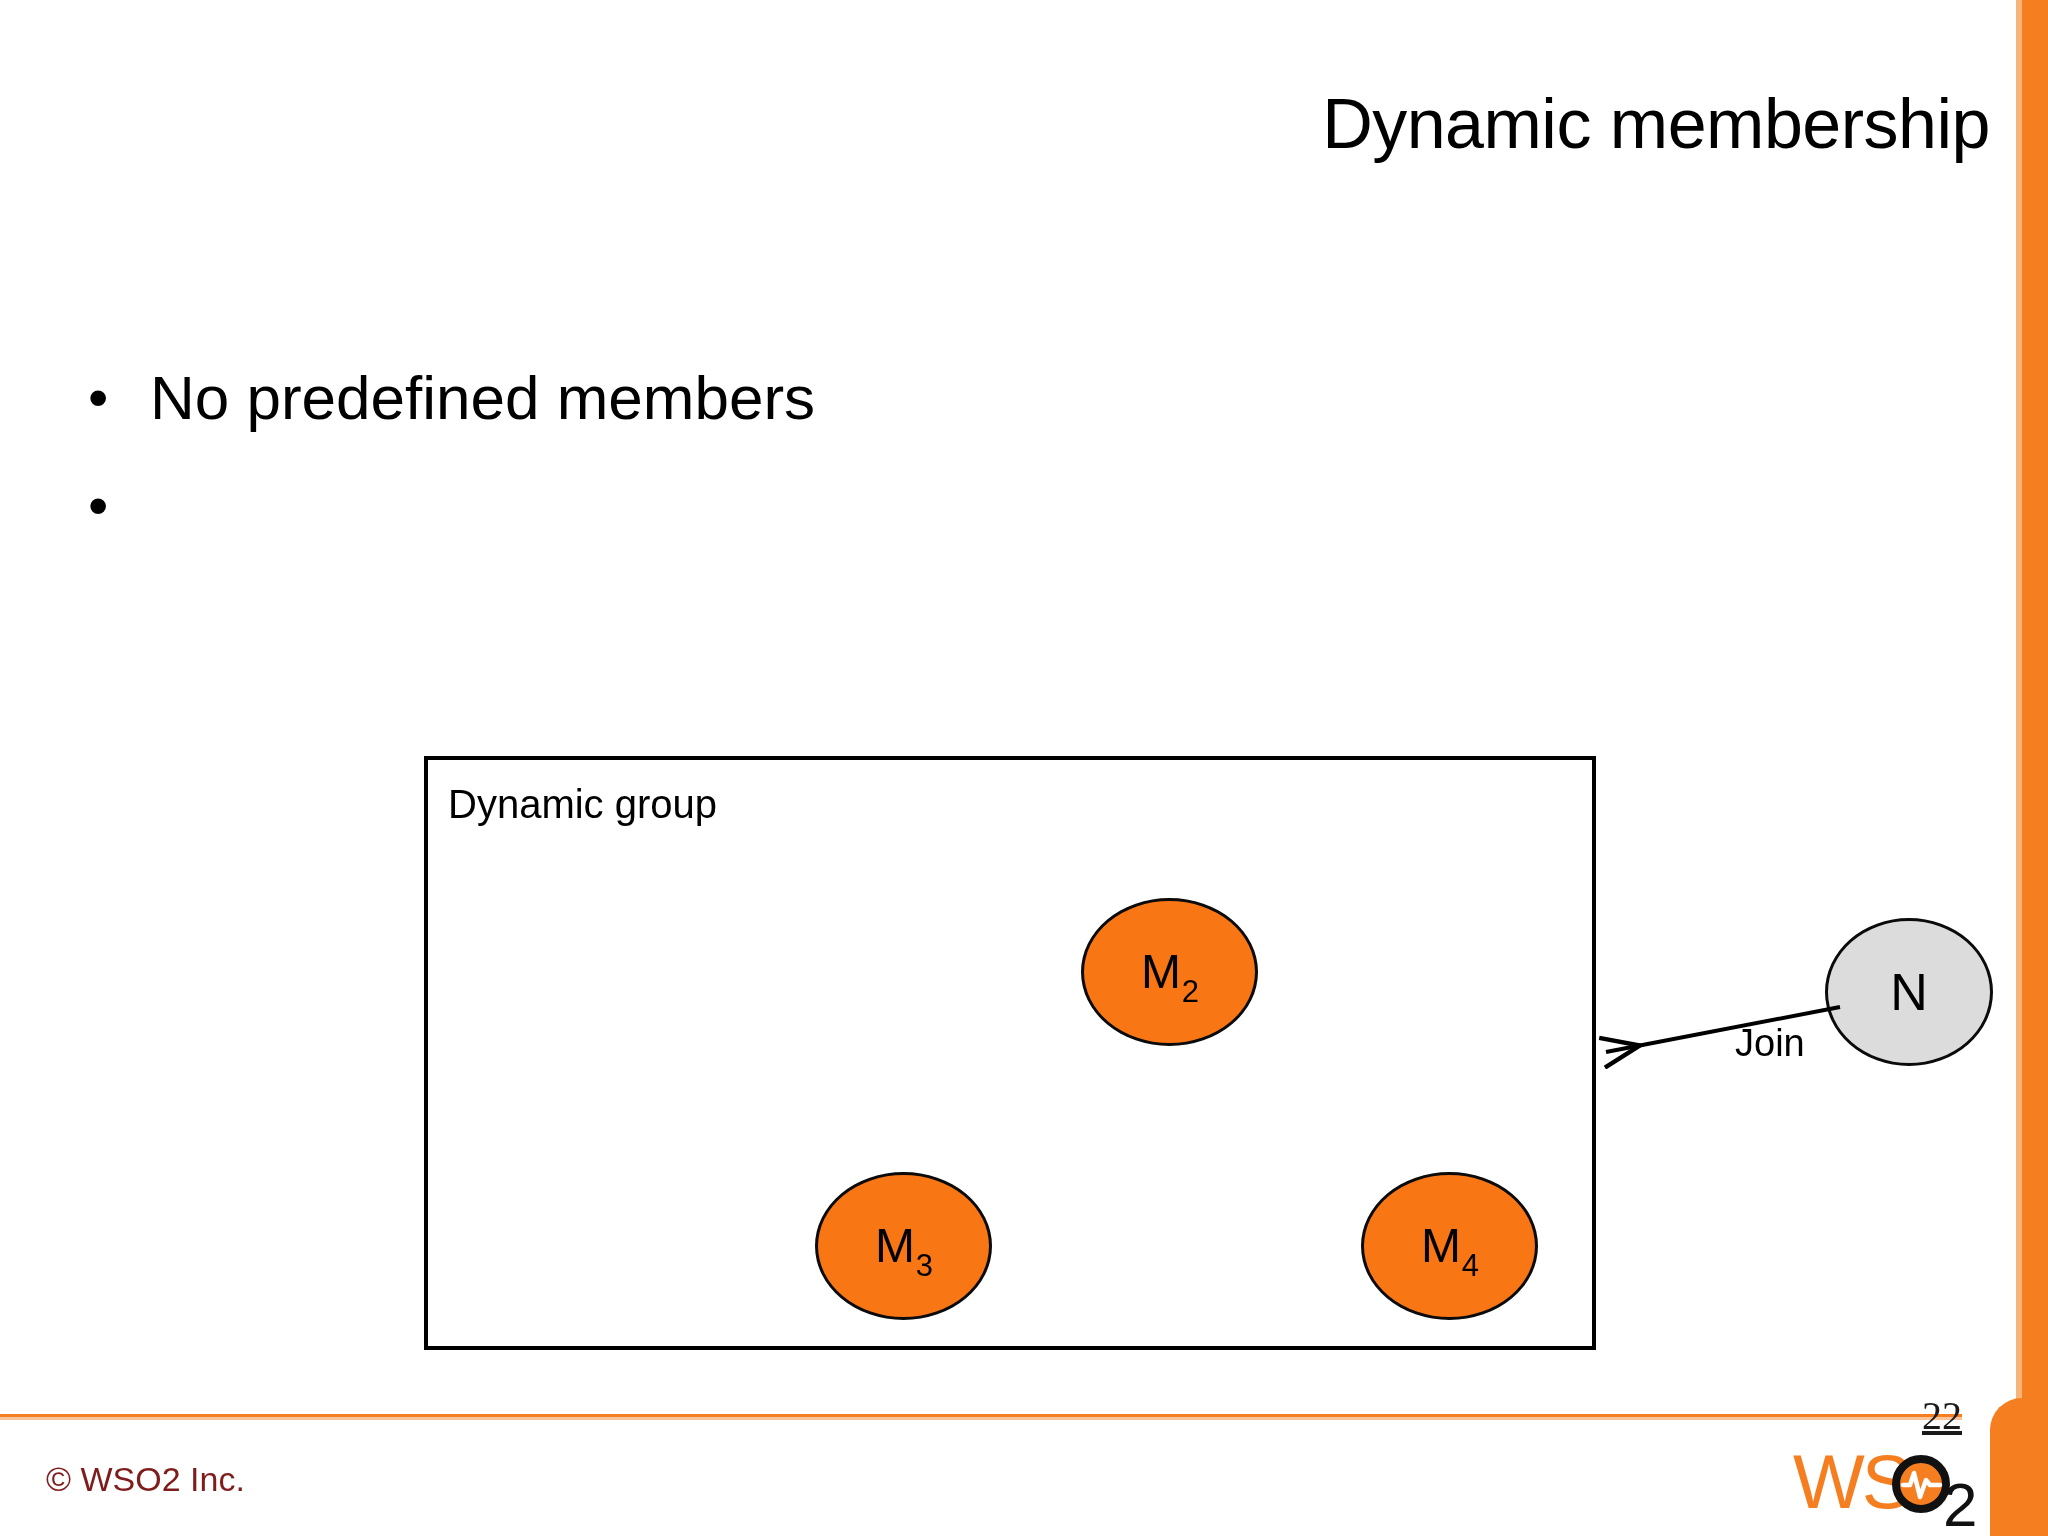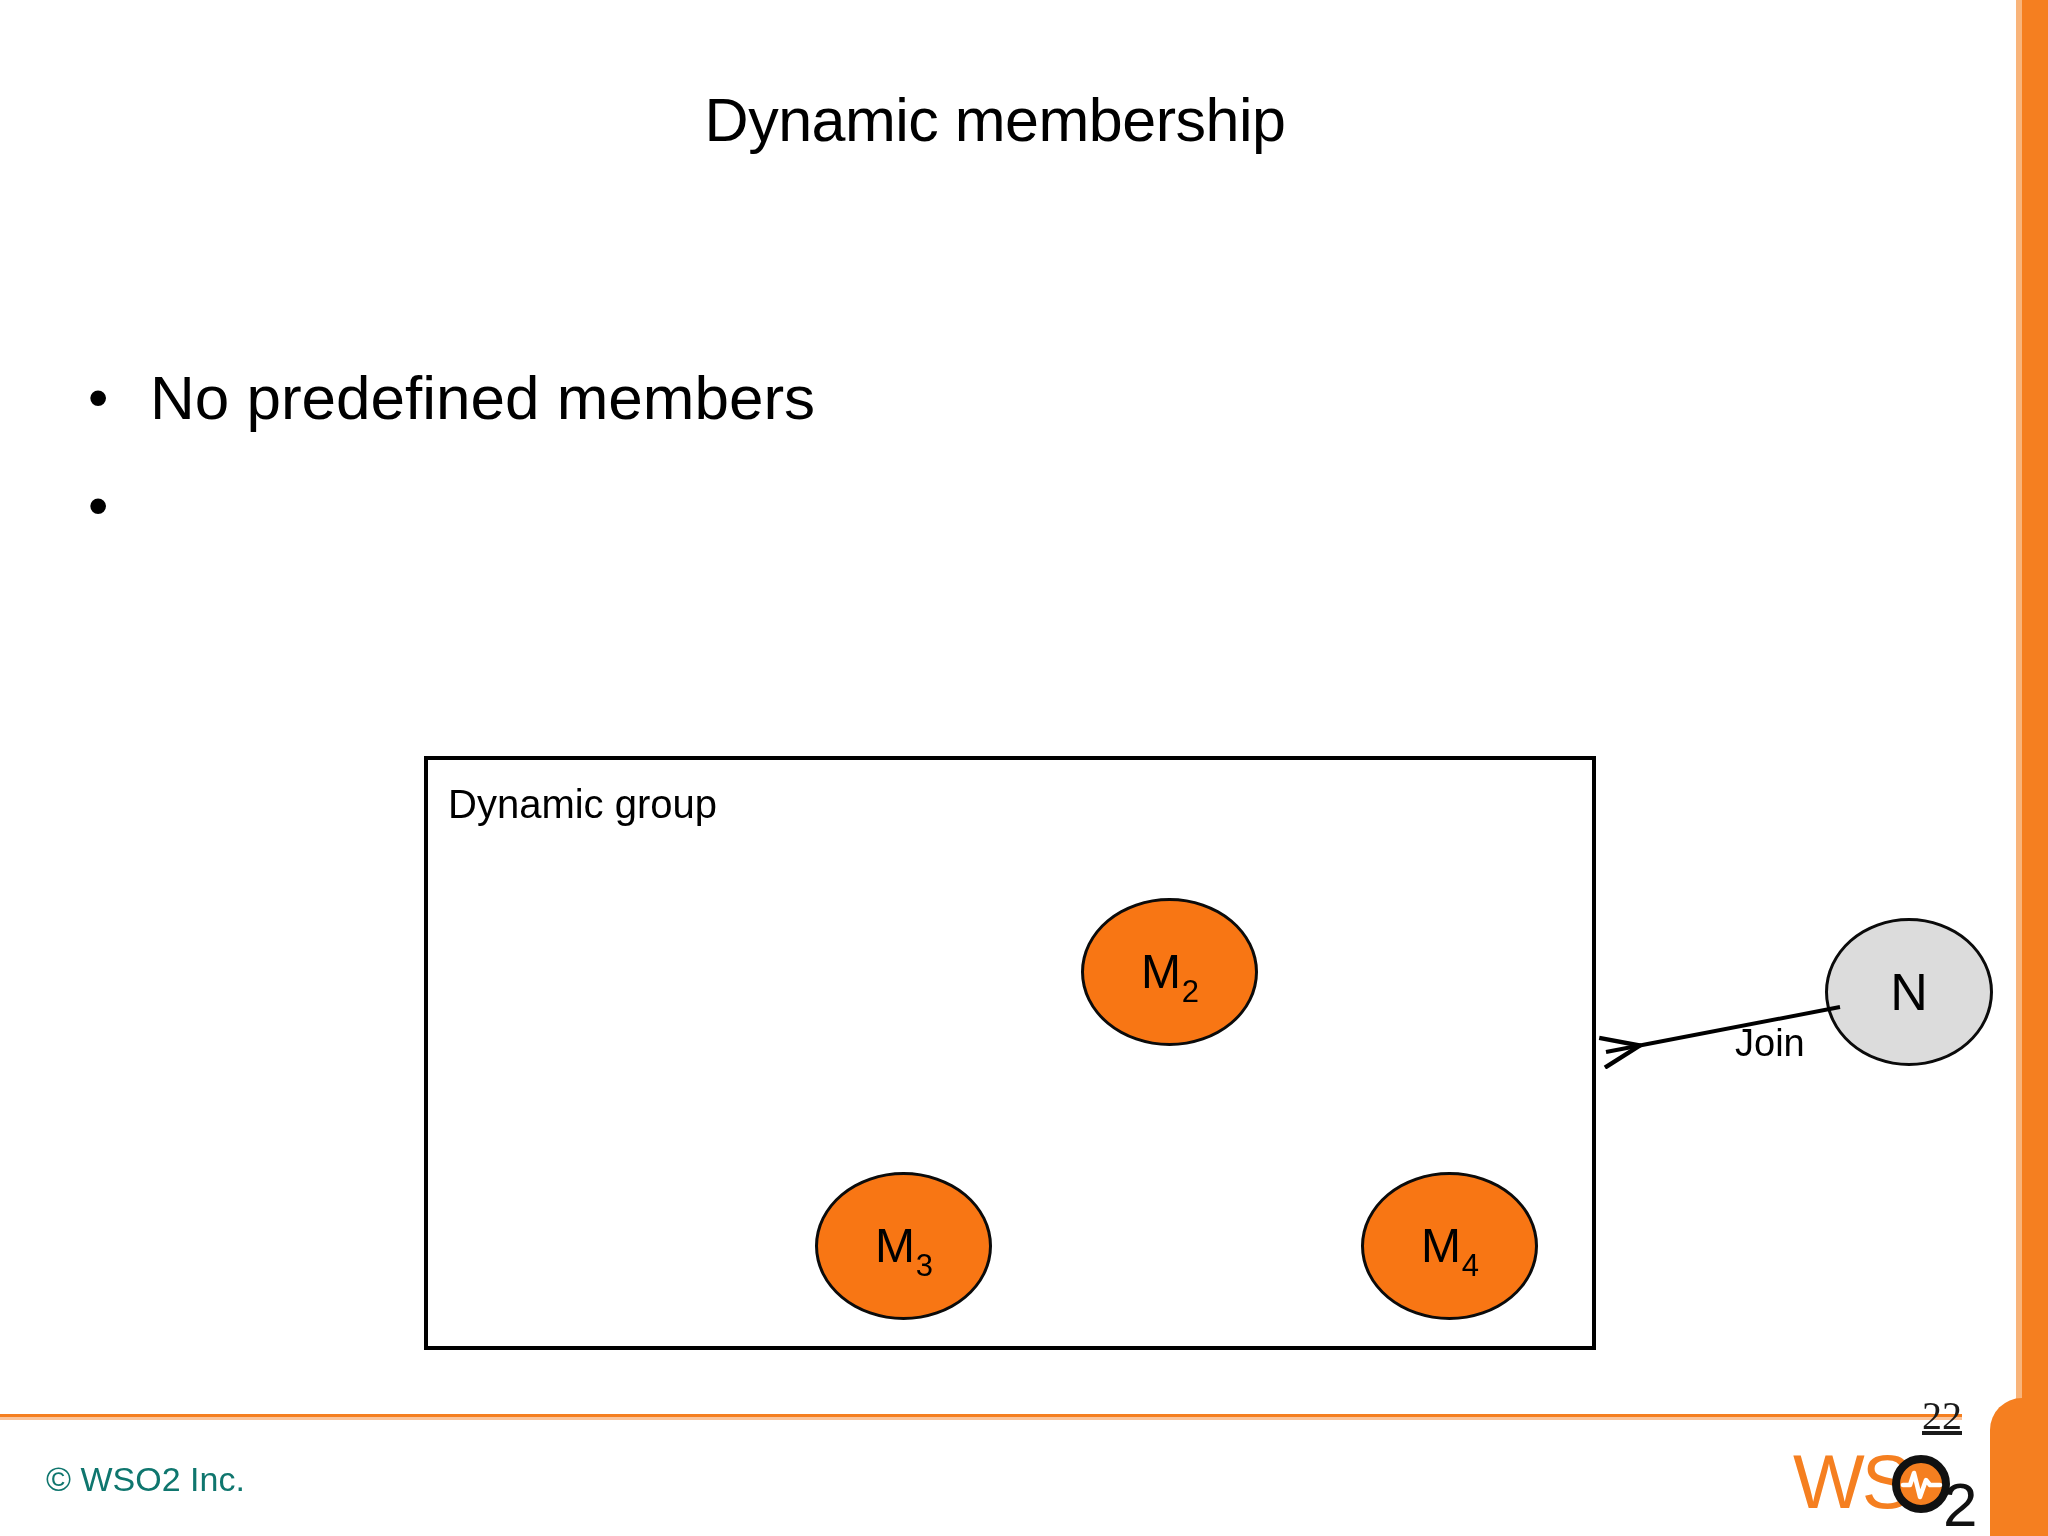--- a/index.html
+++ b/index.html
@@ -71,22 +71,22 @@
     background: #F57F20;
     border-top-left-radius: 34px;
   }
 
   
   .slide-title {
     position: absolute;
     left: 0;
     top: 88px;
     width: 1990px;
-    text-align: center;
-    font-size: 61px;
+    text-align: right;
+    font-size: 70px;
     font-weight: 400;
     line-height: 1.05;
     letter-spacing: -0.5px;
     white-space: nowrap;
   }
 
   
   .bullet-list {
     position: absolute;
     left: 80px;
@@ -178,21 +178,21 @@
     margin-left: 32px;
   }
 
   
   .copyright {
     position: absolute;
     left: 46px;
     top: 1458px;
     font-size: 34px;
     line-height: 42px;
-    color: #0f766e;
+    color: #7f1d1d;
     white-space: nowrap;
   }
   .page-number {
     position: absolute;
     left: 1922px;
     top: 1393px;
     font-family: "Liberation Serif", serif;
     font-size: 40px;
     line-height: 46px;
     color: #1a1a1a;

